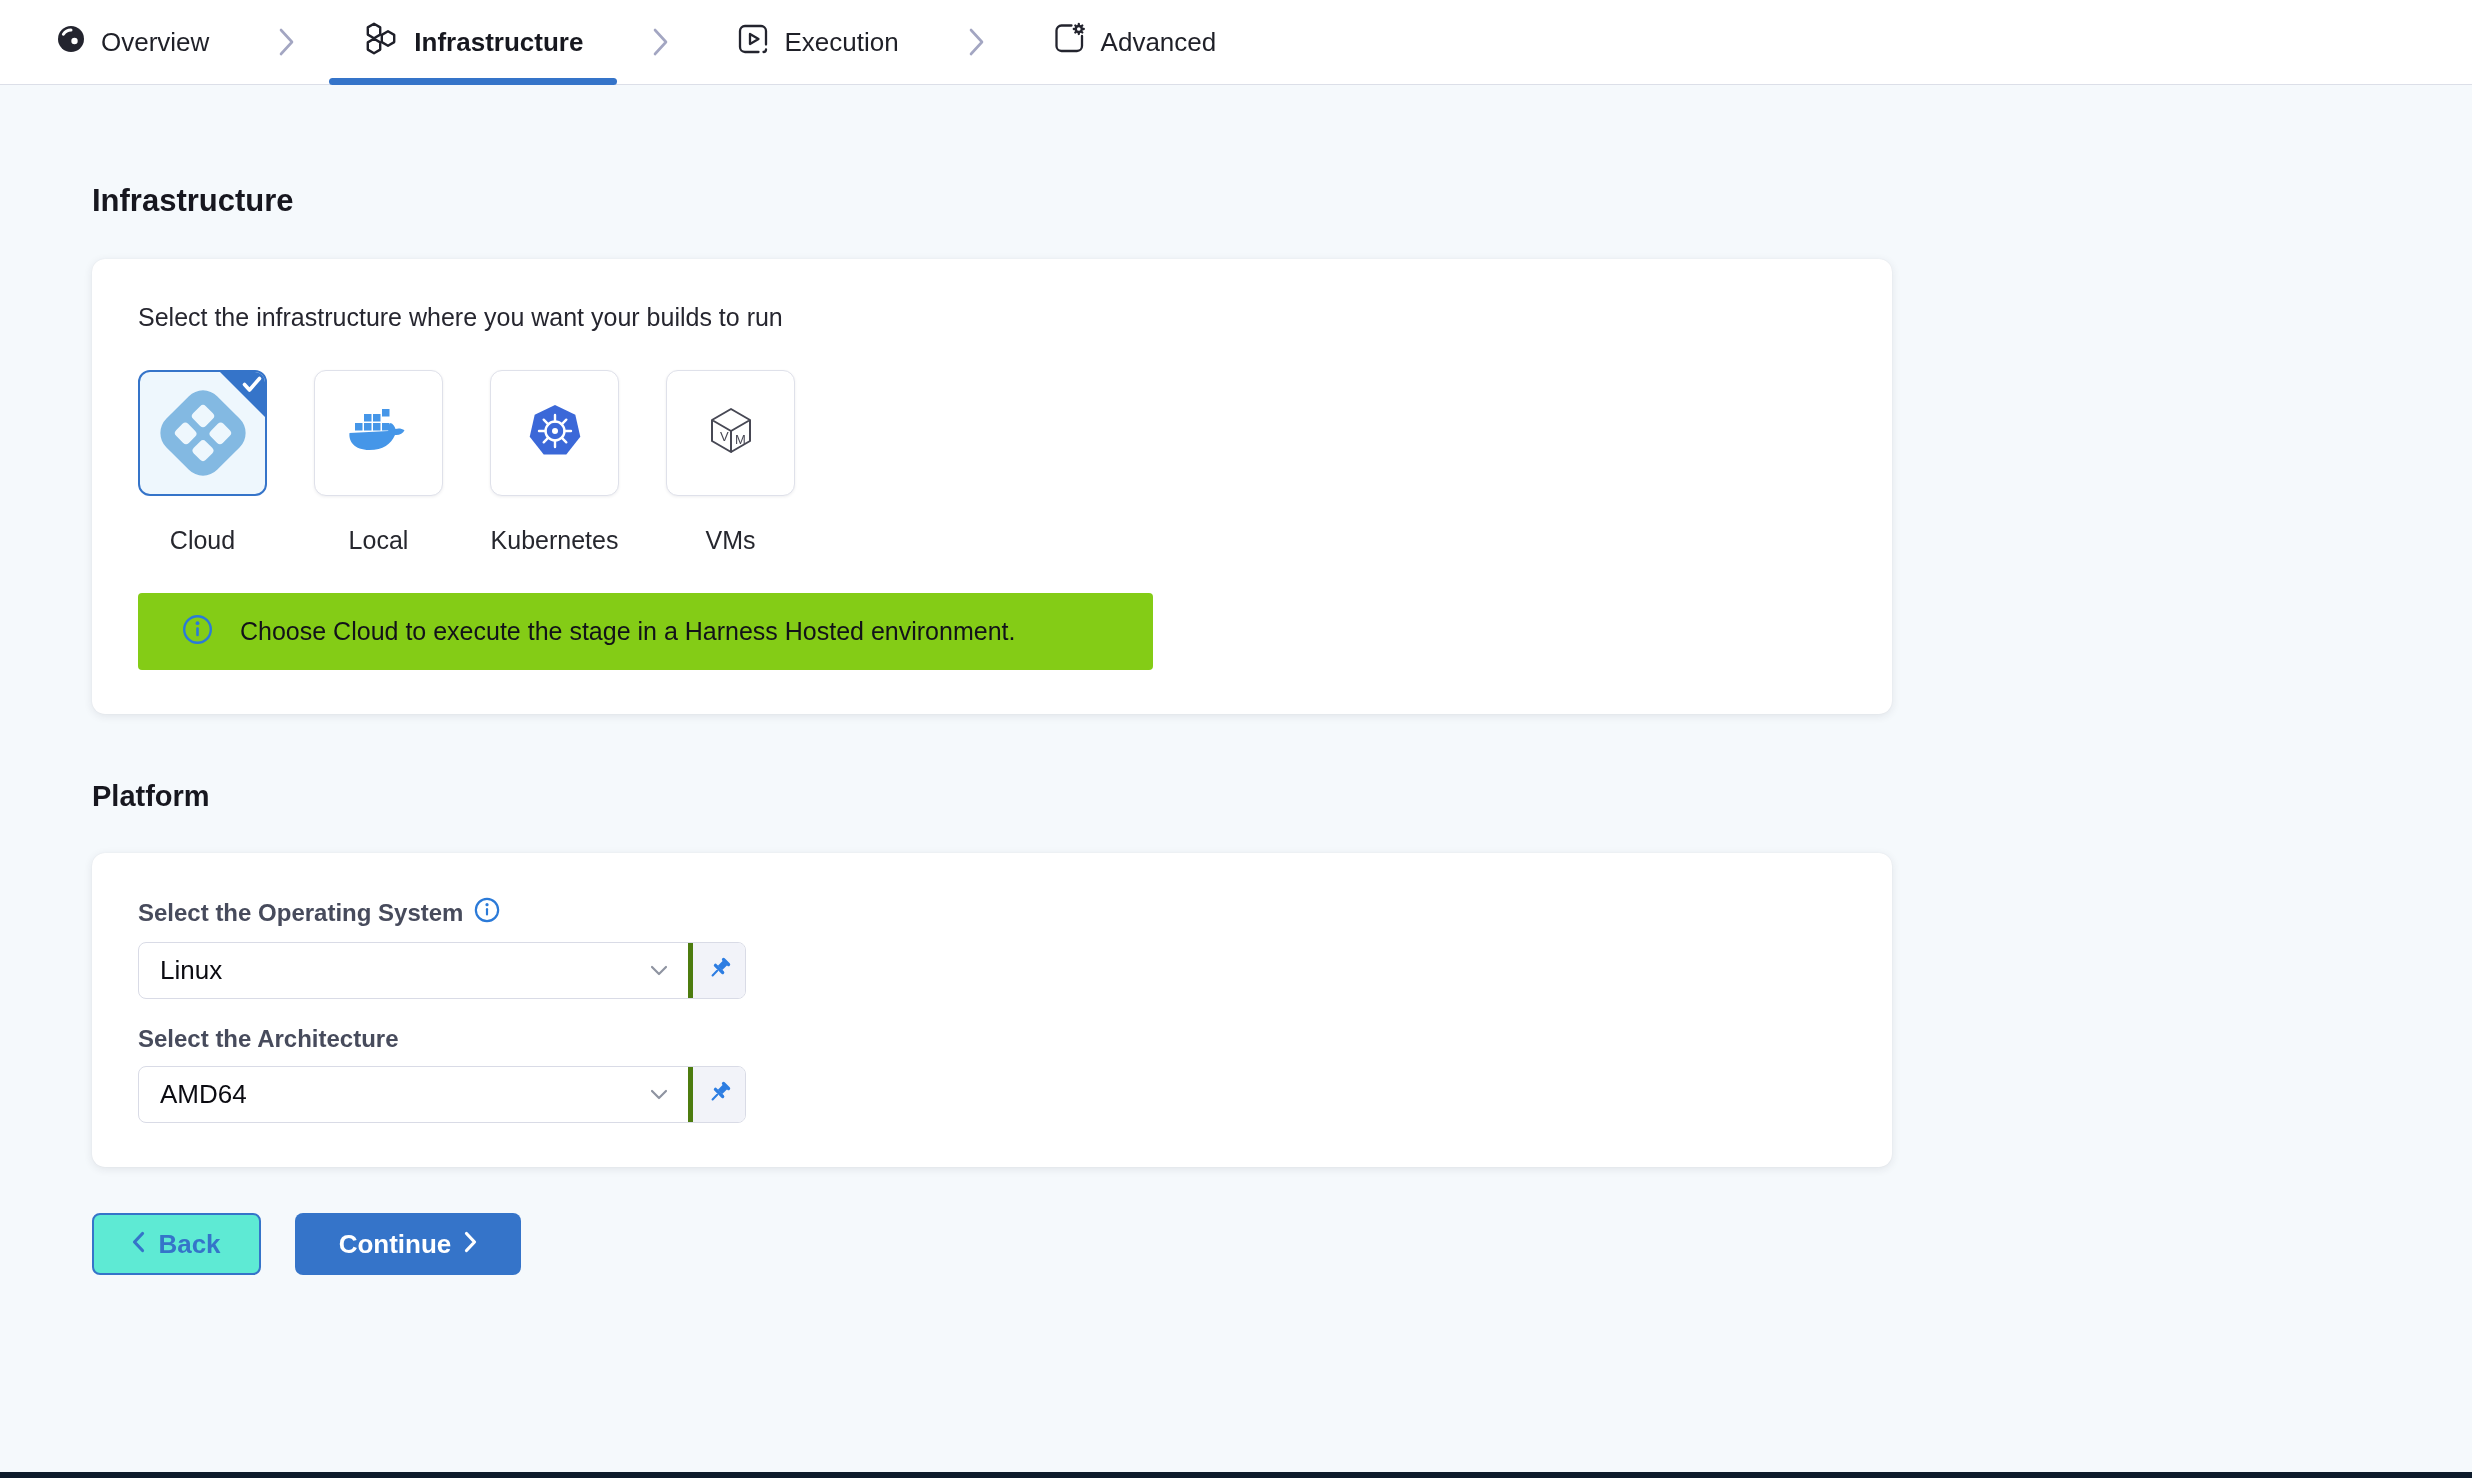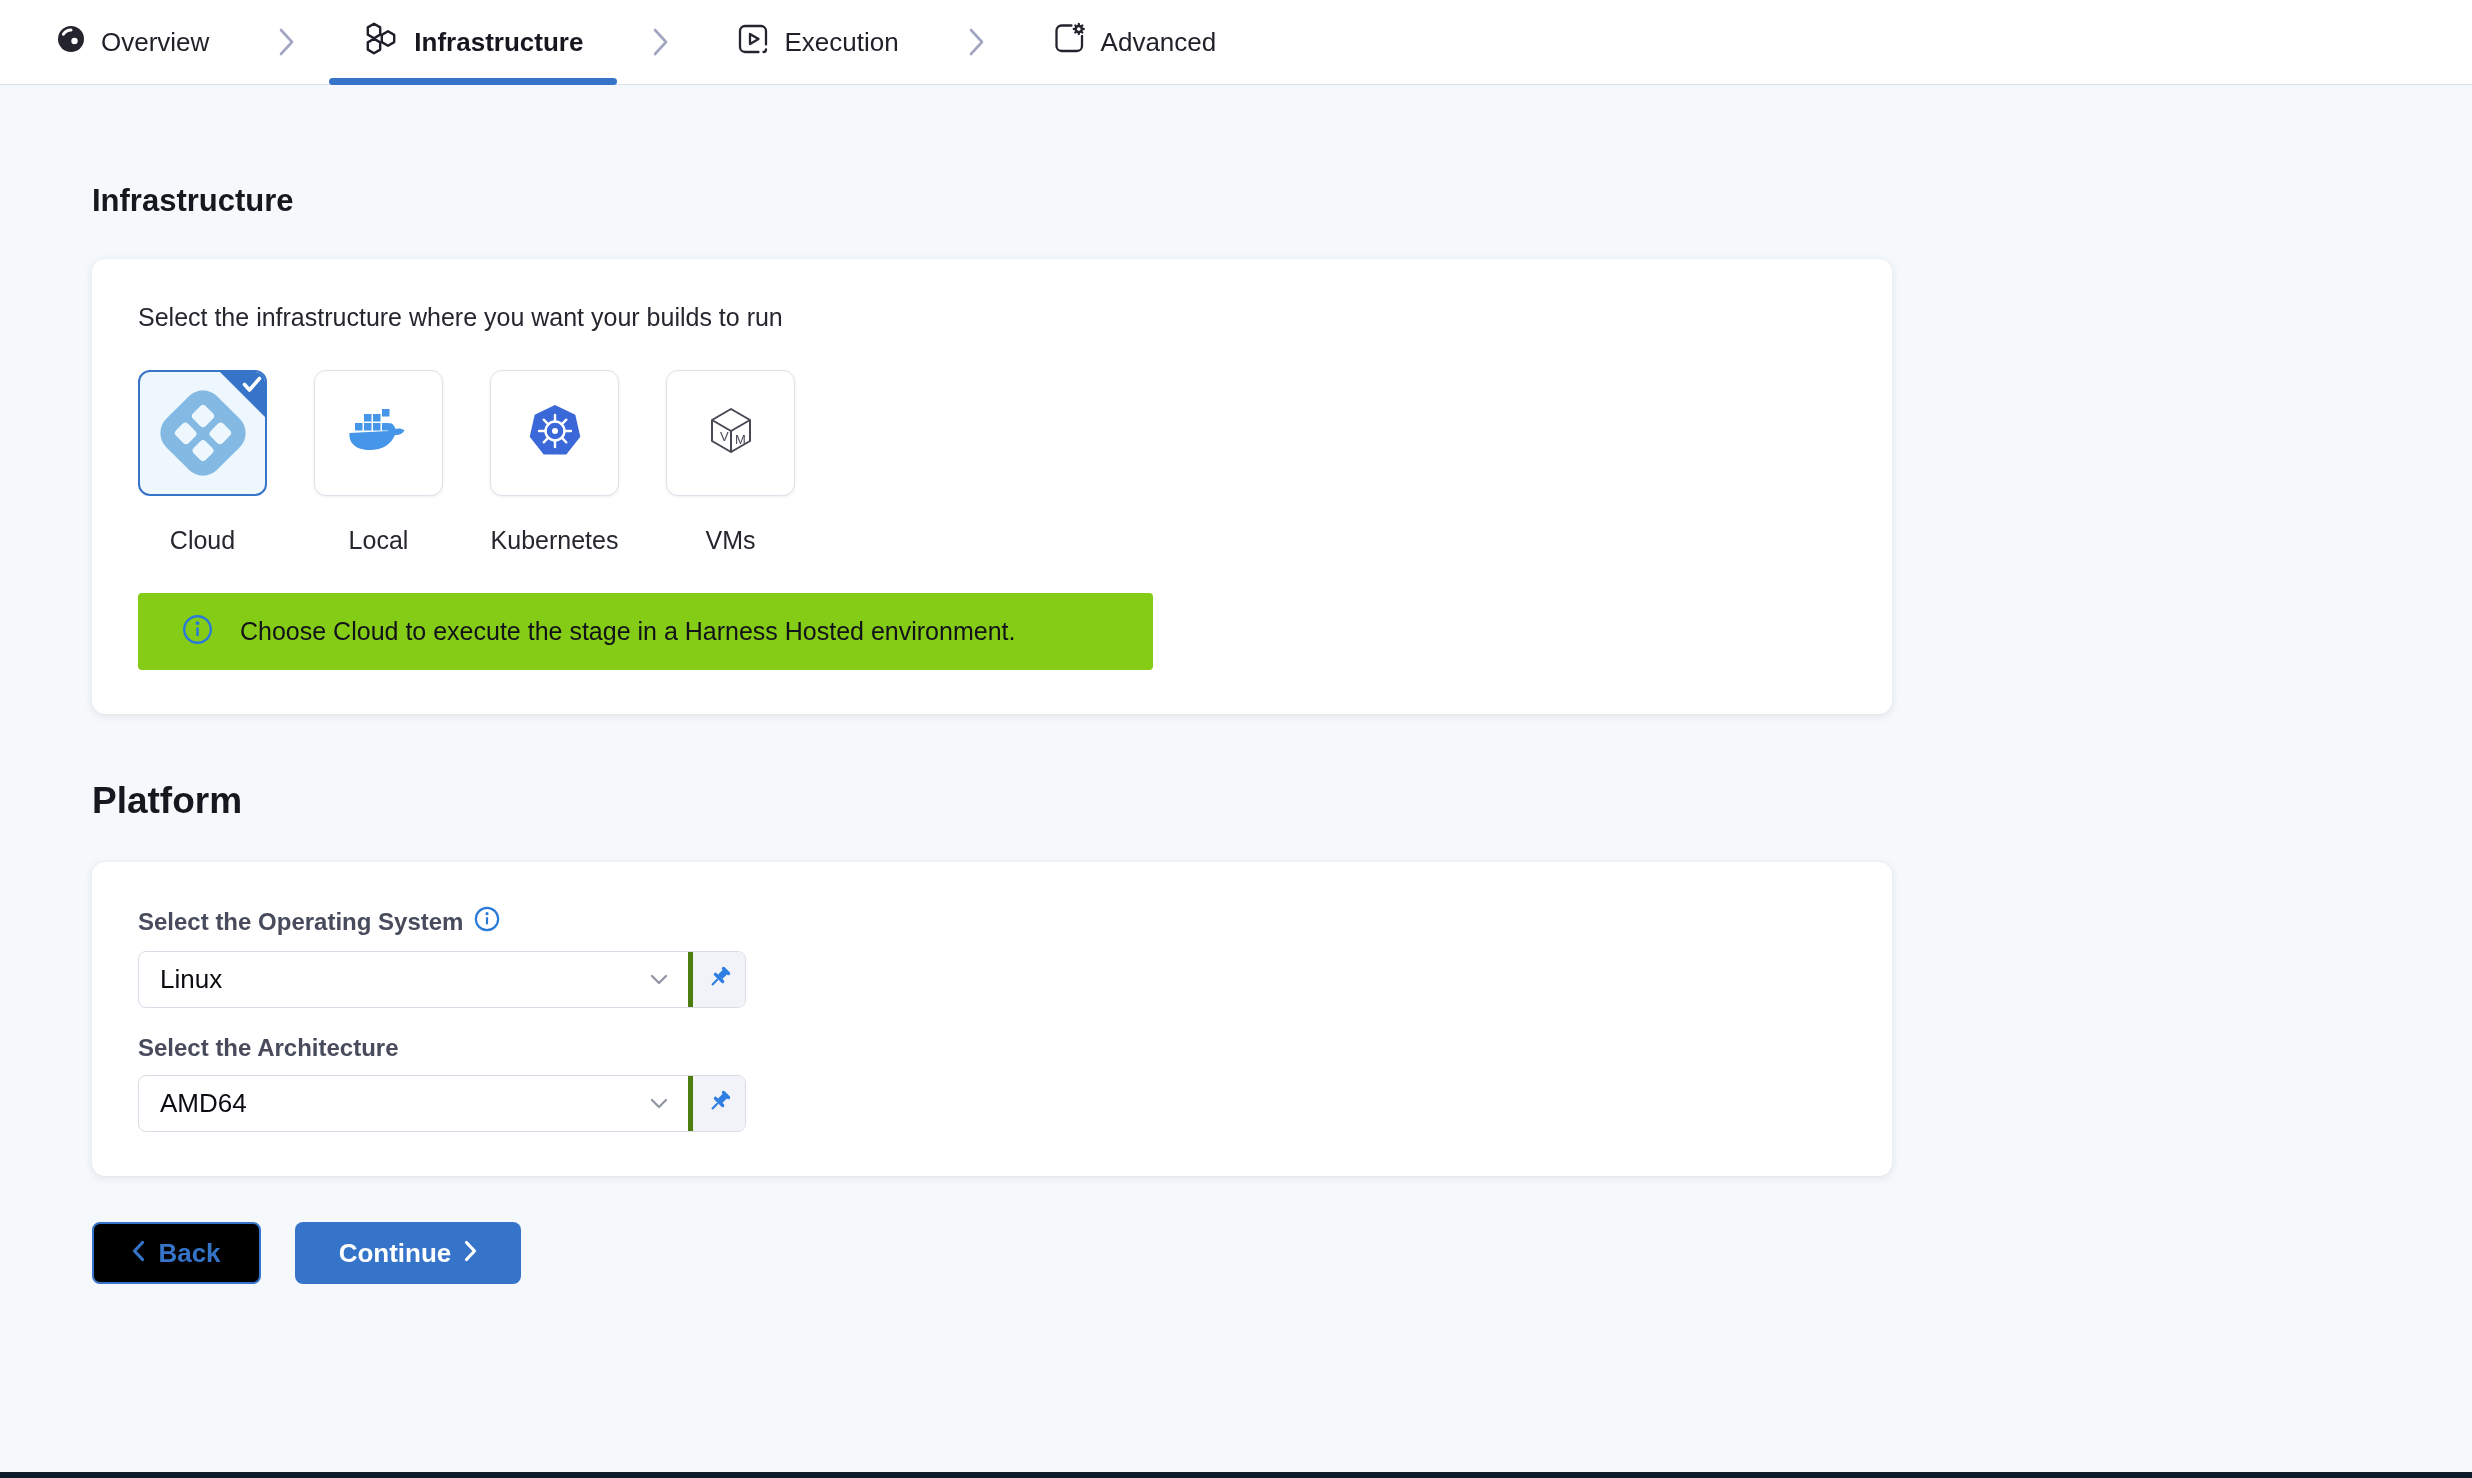--- a/index.html
+++ b/index.html
@@ -78,21 +78,21 @@
   .cloud-glyph i { background:#eef7fd; border-radius:4px; display:block; }
 
   .banner {
     margin-top:38px; width:1015px; height:77px;
     background:#84cc16; border-radius:4px;
     display:flex; align-items:center; gap:27px;
     padding-left:44px;
   }
   .banner-text { font-size:25px; color:#121219; }
 
-  h2.section-title { font-size:37px; font-weight:700; color:#17171f; margin-top:66px; }
+  h2.section-title { font-size:29px; font-weight:700; color:#17171f; margin-top:66px; }
 
   .card.platform { }
 
   .field-label {
     display:flex; align-items:center; gap:11px;
     font-size:24px; font-weight:600; color:#474b5c;
   }
   .field-label.second { margin-top:26px; }
 
   .select-group {
@@ -102,21 +102,21 @@
   }
   .select-main {
     flex:1; display:flex; align-items:center; justify-content:space-between;
     padding:0 20px 0 21px; border-right:5px solid #4d7c0f;
   }
   .select-value { font-size:26px; color:#0b0b11; }
   .pin-cell { width:52px; background:#f2f3f9; display:flex; align-items:center; justify-content:center; cursor:pointer; }
 
   .buttons { display:flex; align-items:center; gap:34px; margin-top:46px; }
   .btn { height:62px; border-radius:8px; display:flex; align-items:center; justify-content:center; gap:13px; font-size:26px; font-weight:700; cursor:pointer; }
-  .btn-back { width:169px; background:#000000; border:2px solid #3574c9; color:#3574c9; }
+  .btn-back { width:169px; background:#5eead4; border:2px solid #3574c9; color:#3574c9; }
   .btn-continue { width:226px; background:#3574c9; border:none; color:#ffffff; }
 
   .bottom-bar { position:absolute; left:0; bottom:0; width:100%; height:6px; background:#0d1b2b; }
 </style>
 </head>
 <body>
 
 <div class="header">
 
   <div class="tab">

